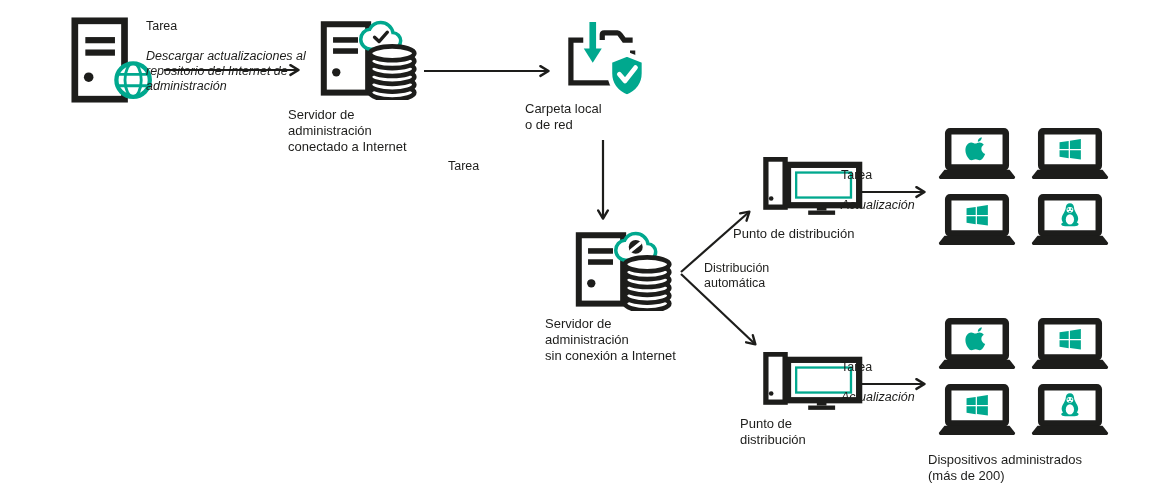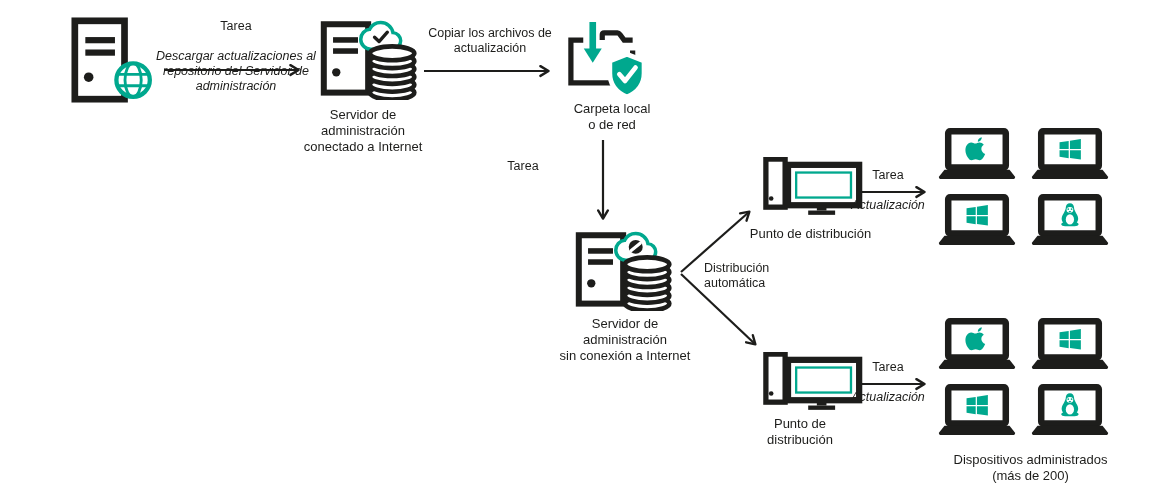--- a/index.html
+++ b/index.html
@@ -2,21 +2,21 @@
 <html style="--accent: #00A88E; --ink: #1D1D1B;"><head>
 <meta charset="utf-8">
 <style>
   :root { --accent:#00A88E; --ink:#1d1d1b; }
   html,body { margin:0; padding:0; background:#fff; }
   #stage {
     position:relative; width:1152px; height:488px; background:#fff;
     font-family:"Liberation Sans", sans-serif; color:var(--ink); overflow:hidden;
   }
   .label {
-    position:absolute; font-size:13px; line-height:16px; text-align:center;
+    position:absolute; font-size:13px; line-height:16px; text-align:left;
     white-space:pre-line; color:var(--ink);
   }
   .edge-label { font-size:12.5px; line-height:15px; }
   .edge-label .it { font-style:italic; }
   .left-align { text-align:left; }
   .icon { position:absolute; }
   .ink-s { stroke:var(--ink); }
   .ink-f { fill:var(--ink); }
   .ac-s  { stroke:var(--accent); }
   .ac-f  { fill:var(--accent); }
@@ -202,39 +202,37 @@
       </svg>
       <svg class="laptop" viewBox="0 0 84 56">
         <use href="#laptop-frame"></use>
         <use href="#logo-linux"></use>
       </svg>
     </div>
 
   <div class="label" style="left:288px;top:107px;width:150px">Servidor de
 administración
 conectado a Internet</div>
-  <div class="label" style="left:557px;top:101px;width:110px">Carpeta local
+  <div class="label" style="left:525px;top:101px;width:110px">Carpeta local
 o de red</div>
   <div class="label" style="left:545px;top:316px;width:160px">Servidor de
 administración
 sin conexión a Internet</div>
   <div class="label" style="left:733px;top:226px;width:155px">Punto de distribución</div>
   <div class="label" style="left:740px;top:416px;width:120px">Punto de
 distribución</div>
   <div class="label" style="left:928px;top:452px;width:205px">Dispositivos administrados
 (más de 200)</div>
 
   <div class="label edge-label" style="left:146px;top:4px;width:180px">
     <div>Tarea</div>
     <div class="it">Descargar actualizaciones al
-repositorio del Servidor de
+repositorio del Internet de
 administración</div>
   </div>
-  <div class="label edge-label" style="left:420px;top:26px;width:140px">Copiar los archivos de
-actualización</div>
   <div class="label edge-label" style="left:448px;top:144px;width:150px">
     <div>Tarea</div>
   </div>
   <div class="label edge-label left-align" style="left:704px;top:261px;width:90px">Distribución
 automática</div>
   <div class="label edge-label" style="left:841px;top:153px;width:94px">
     <div>Tarea</div>
     <div class="it">Actualización</div>
   </div>
   <div class="label edge-label" style="left:841px;top:345px;width:94px">

